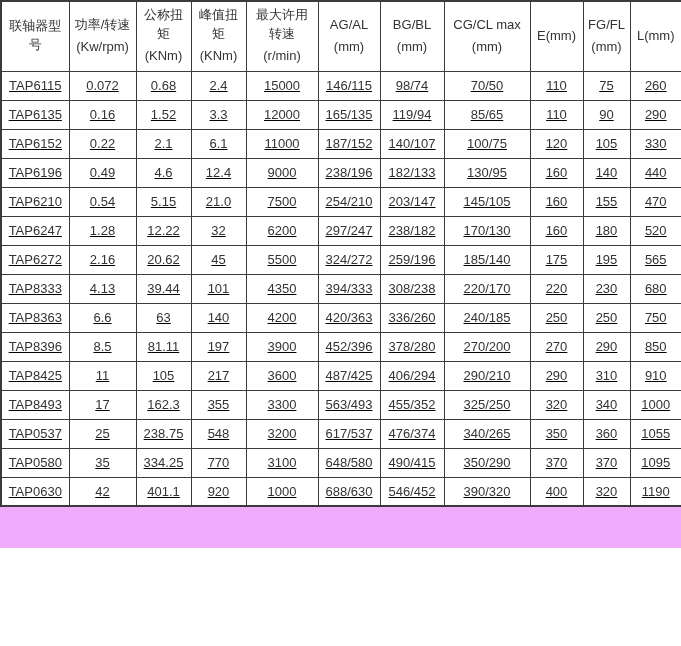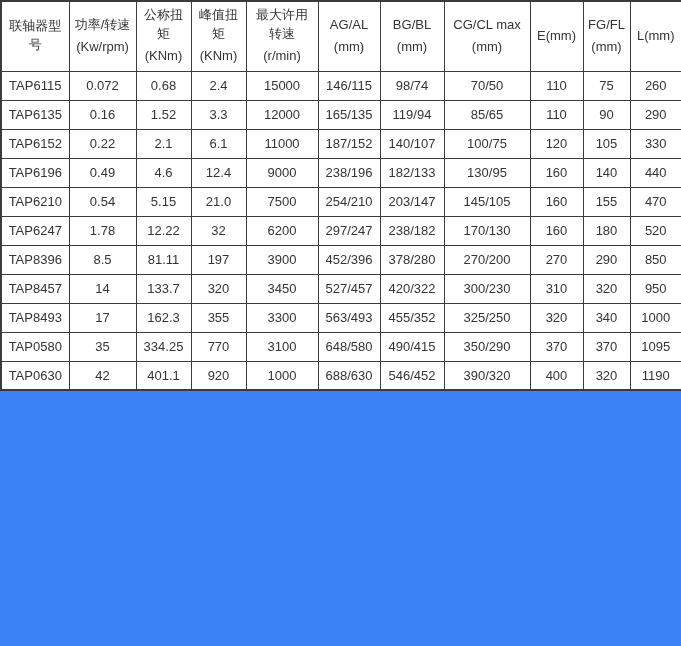--- a/index.html
+++ b/index.html
@@ -6,22 +6,22 @@
     margin: 0;
     padding: 0;
     background: #ffffff;
     width: 681px;
     height: 646px;
     overflow: hidden;
     font-family: "Liberation Sans", "DejaVu Sans", sans-serif;
   }
   .page {
     width: 681px;
-    height: 646px;
-    background: #3b82f6;
+    height: 548px;
+    background: #f0abfc;
     box-sizing: border-box;
   }
   table.spec {
     border-collapse: collapse;
     table-layout: fixed;
     width: 679px;
     margin: 0;
     background: #ffffff;
   }
   table.spec th,
@@ -38,20 +38,21 @@
     white-space: nowrap;
   }
   table.spec {
     border: 2px solid #3b3b3b;
   }
   table.spec thead tr {
     height: 70px;
   }
   table.spec tbody tr {
     height: 29px;
+    text-decoration: underline;
   }
   table.spec th {
     line-height: 1.45;
     white-space: normal;
     word-break: break-all;
     padding: 4px 4px;
   }
   .hdr-title {
     display: block;
   }
@@ -184,71 +185,123 @@
           <td>7500</td>
           <td>254/210</td>
           <td>203/147</td>
           <td>145/105</td>
           <td>160</td>
           <td>155</td>
           <td>470</td>
         </tr>
         <tr>
           <td>TAP6247</td>
-          <td>1.78</td>
+          <td>1.28</td>
           <td>12.22</td>
           <td>32</td>
           <td>6200</td>
           <td>297/247</td>
           <td>238/182</td>
           <td>170/130</td>
           <td>160</td>
           <td>180</td>
           <td>520</td>
+        </tr>
+        <tr>
+          <td>TAP6272</td>
+          <td>2.16</td>
+          <td>20.62</td>
+          <td>45</td>
+          <td>5500</td>
+          <td>324/272</td>
+          <td>259/196</td>
+          <td>185/140</td>
+          <td>175</td>
+          <td>195</td>
+          <td>565</td>
+        </tr>
+        <tr>
+          <td>TAP8333</td>
+          <td>4.13</td>
+          <td>39.44</td>
+          <td>101</td>
+          <td>4350</td>
+          <td>394/333</td>
+          <td>308/238</td>
+          <td>220/170</td>
+          <td>220</td>
+          <td>230</td>
+          <td>680</td>
+        </tr>
+        <tr>
+          <td>TAP8363</td>
+          <td>6.6</td>
+          <td>63</td>
+          <td>140</td>
+          <td>4200</td>
+          <td>420/363</td>
+          <td>336/260</td>
+          <td>240/185</td>
+          <td>250</td>
+          <td>250</td>
+          <td>750</td>
         </tr>
         <tr>
           <td>TAP8396</td>
           <td>8.5</td>
           <td>81.11</td>
           <td>197</td>
           <td>3900</td>
           <td>452/396</td>
           <td>378/280</td>
           <td>270/200</td>
           <td>270</td>
           <td>290</td>
           <td>850</td>
         </tr>
         <tr>
-          <td>TAP8457</td>
-          <td>14</td>
-          <td>133.7</td>
-          <td>320</td>
-          <td>3450</td>
-          <td>527/457</td>
-          <td>420/322</td>
-          <td>300/230</td>
+          <td>TAP8425</td>
+          <td>11</td>
+          <td>105</td>
+          <td>217</td>
+          <td>3600</td>
+          <td>487/425</td>
+          <td>406/294</td>
+          <td>290/210</td>
+          <td>290</td>
           <td>310</td>
-          <td>320</td>
-          <td>950</td>
+          <td>910</td>
         </tr>
         <tr>
           <td>TAP8493</td>
           <td>17</td>
           <td>162.3</td>
           <td>355</td>
           <td>3300</td>
           <td>563/493</td>
           <td>455/352</td>
           <td>325/250</td>
           <td>320</td>
           <td>340</td>
           <td>1000</td>
         </tr>
         <tr>
+          <td>TAP0537</td>
+          <td>25</td>
+          <td>238.75</td>
+          <td>548</td>
+          <td>3200</td>
+          <td>617/537</td>
+          <td>476/374</td>
+          <td>340/265</td>
+          <td>350</td>
+          <td>360</td>
+          <td>1055</td>
+        </tr>
+        <tr>
           <td>TAP0580</td>
           <td>35</td>
           <td>334.25</td>
           <td>770</td>
           <td>3100</td>
           <td>648/580</td>
           <td>490/415</td>
           <td>350/290</td>
           <td>370</td>
           <td>370</td>

